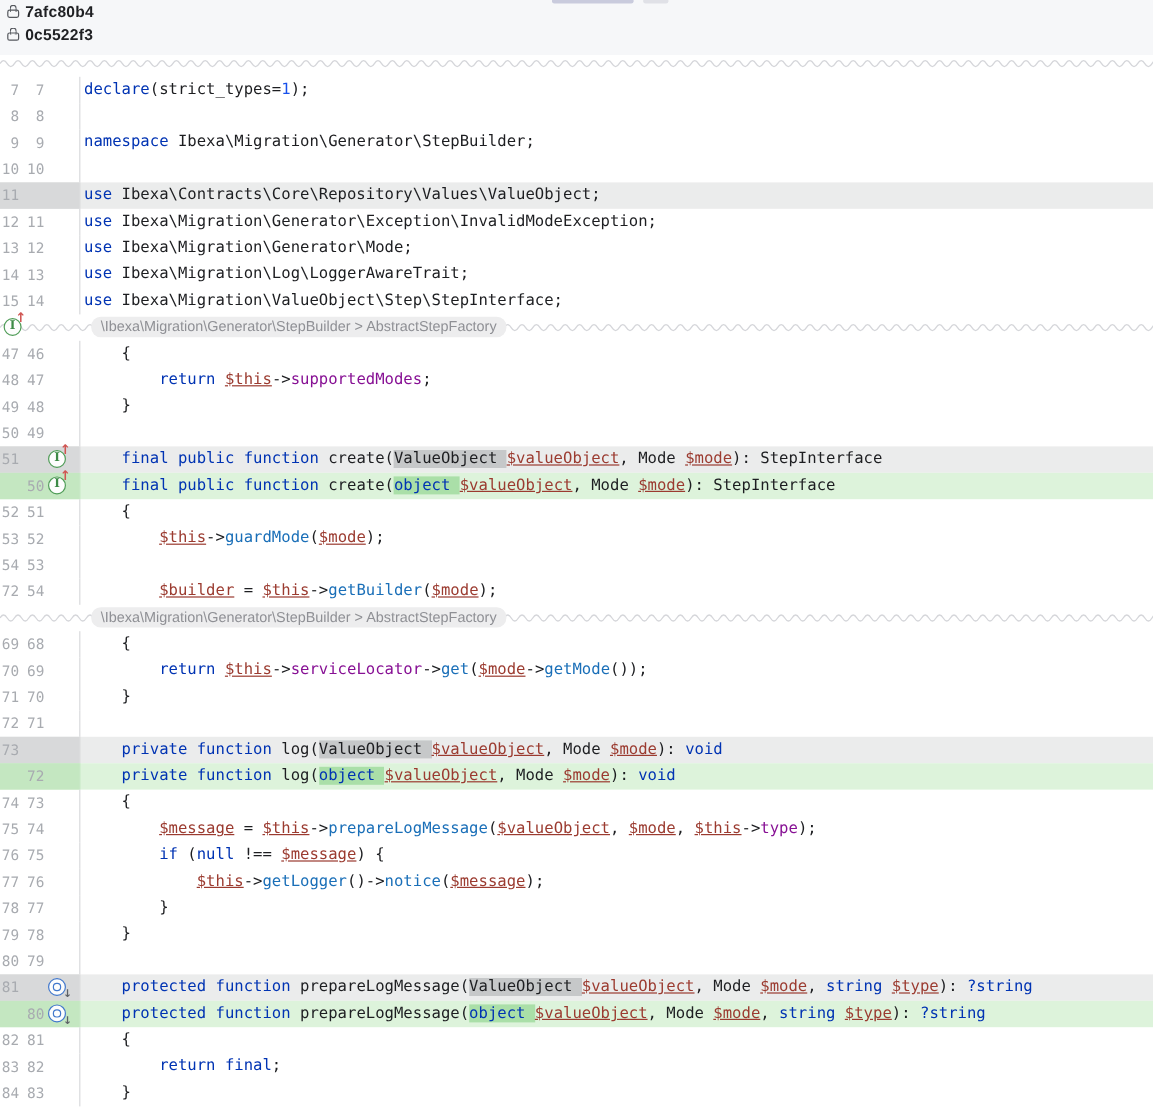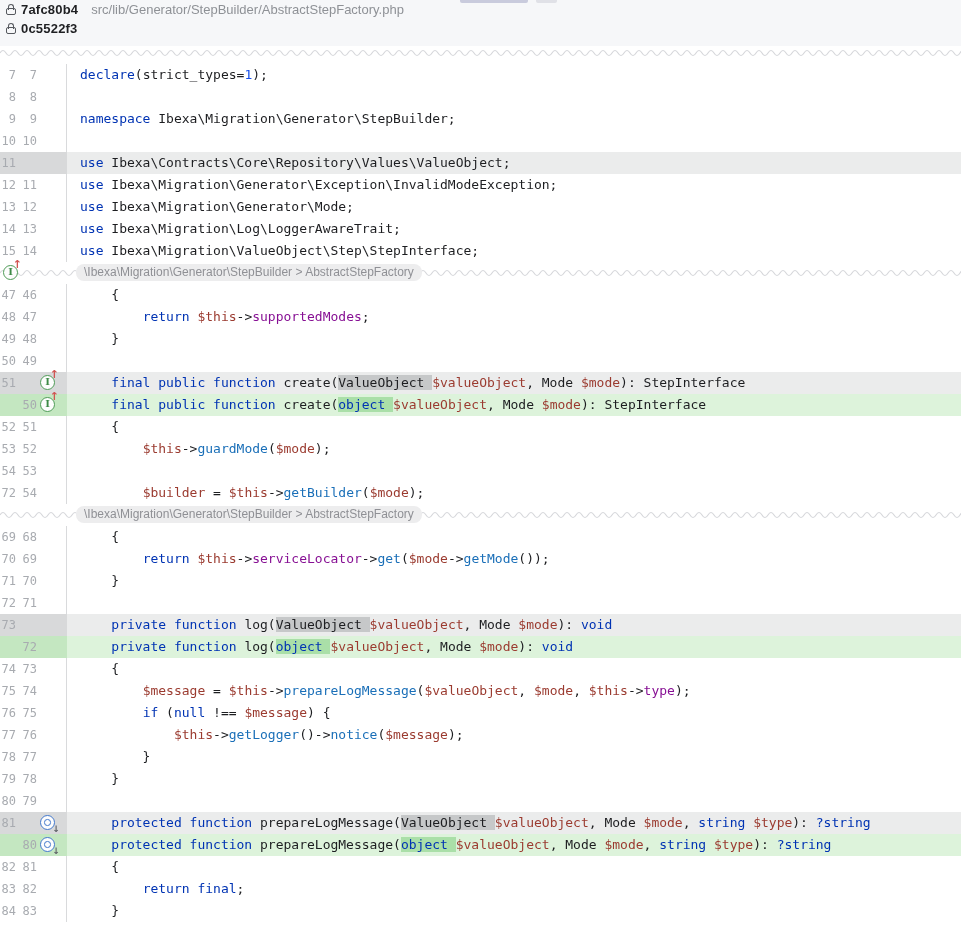--- a/index.html
+++ b/index.html
@@ -34,31 +34,31 @@
   .wave-top{position:relative;height:12px;background:#fff;}
   .wave-top svg{position:absolute;left:0;top:0;}
 
   
   .rows{padding-top:6px;}
   .row{display:flex;height:22px;line-height:22px;font-size:13px;}
   .gut{display:flex;width:66px;flex:0 0 66px;color:var(--lineno);font-size:12px;}
   .gl{width:16px;text-align:right;}
   .gr{width:21px;text-align:right;}
   .gi{width:29px;position:relative;}
-  .code{flex:1;border-left:1px solid var(--divider);padding-left:13px;
+  .code{flex:1;border-left:1px solid var(--divider);padding-left:3px;
         white-space:pre;overflow:hidden;color:var(--plain);}
   .row.del{background:var(--del-bg);}
   .row.del .gut{background:var(--del-gut);}
   .row.del .code{border-left-color:var(--del-gut);}
   .row.add{background:var(--add-bg);}
   .row.add .gut{background:var(--add-gut);}
   .row.add .code{border-left-color:var(--add-gut);}
 
   .seg-k{color:var(--kw);} .seg-p{color:var(--plain);} .seg-n{color:var(--num);}
-  .seg-v{color:var(--var);} .seg-f{color:var(--fld);} .seg-c{color:var(--call);}
+  .seg-v{color:var(--var);text-decoration:underline;} .seg-f{color:var(--fld);} .seg-c{color:var(--call);}
   .hl-d{background:var(--del-word);} .hl-a{background:var(--add-word);}
 
   
   .sep{position:relative;height:22px;}
   .sep svg{position:absolute;left:0;top:4px;}
   .pill{position:absolute;left:76px;top:2px;background:var(--pill-bg);
         border-radius:8px;padding:1px 8px 2px 8px;font-family:"Liberation Sans",sans-serif;
         font-size:12px;color:var(--pill-text);white-space:nowrap;}
 
   
@@ -82,21 +82,20 @@
 
   <div class="hdr">
     <div class="chip chip1"></div>
     <div class="chip chip2"></div>
     <div class="hdr-row">
       <span class="lock">
           <span class="shackle"></span>
           <span class="bodyp"></span>
         </span>
       <span class="hash">7afc80b4</span>
-      <span class="fpath">src/lib/Generator/StepBuilder/AbstractStepFactory.php</span>
     </div>
     <div class="hdr-row">
       <span class="lock">
           <span class="shackle"></span>
           <span class="bodyp"></span>
         </span>
       <span class="hash">0c5522f3</span>
     </div>
   </div>
 

